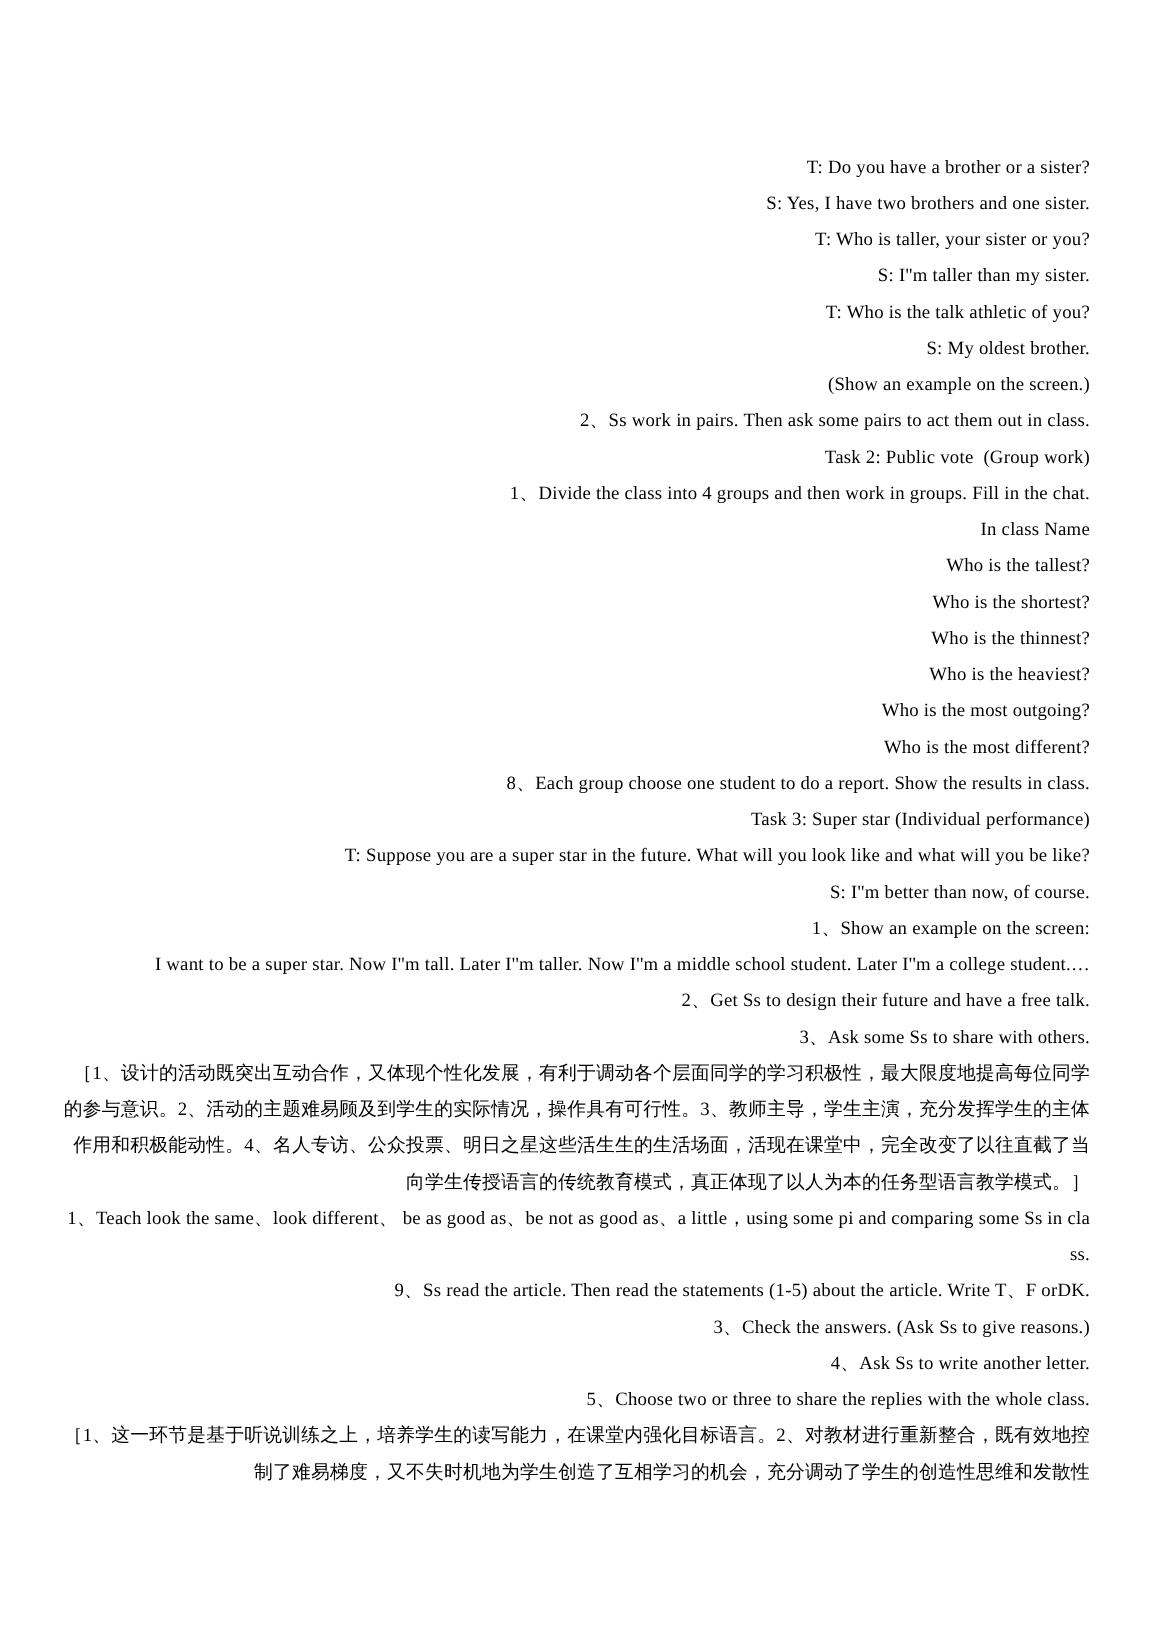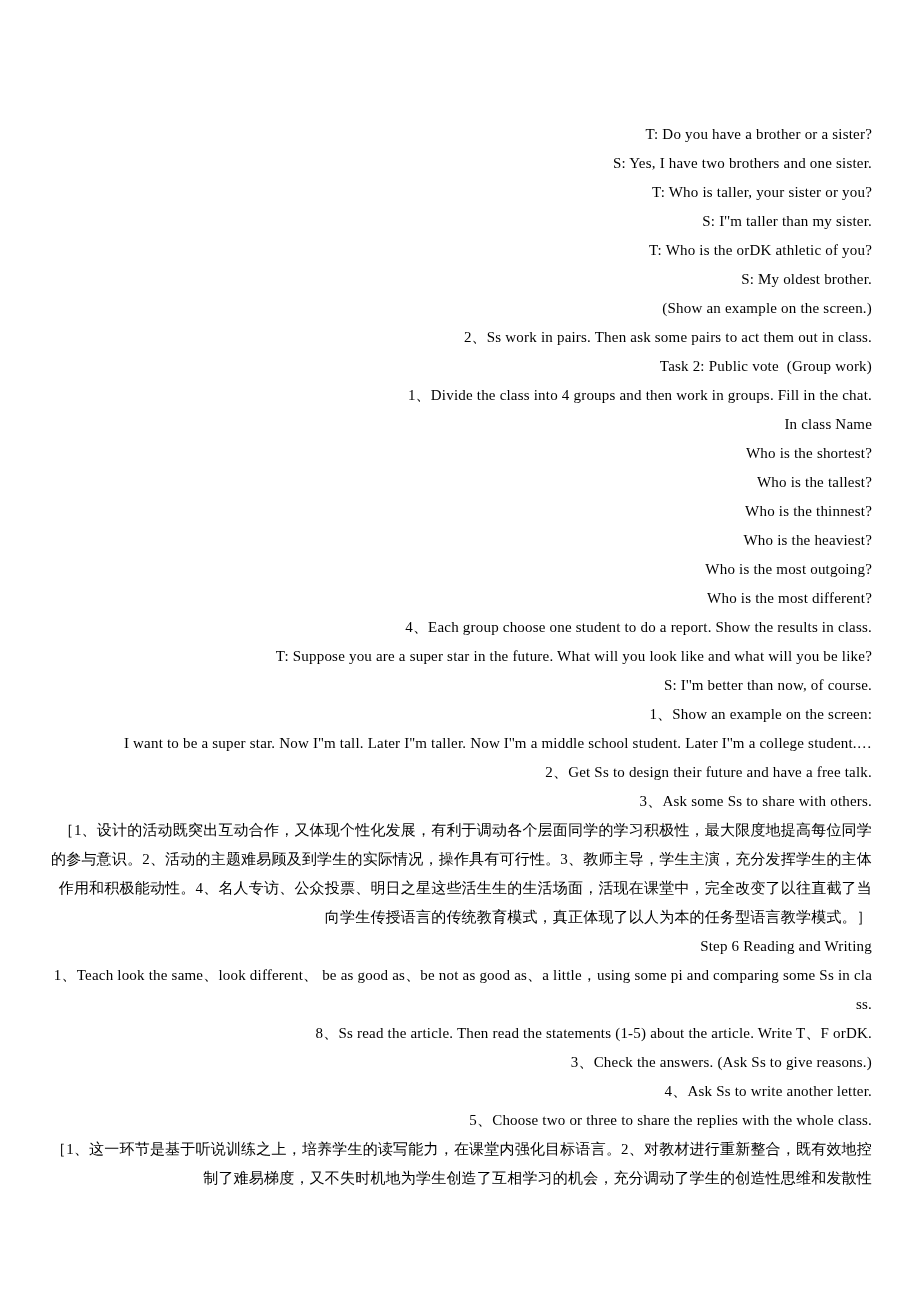--- a/index.html
+++ b/index.html
@@ -23,41 +23,41 @@
   }
 </style>
 </head>
 <body>
 
 <div class="page">
   <div class="line">T: Do you have a brother or a sister?</div>
   <div class="line">S: Yes, I have two brothers and one sister.</div>
   <div class="line">T: Who is taller, your sister or you?</div>
   <div class="line">S: I''m taller than my sister.</div>
-  <div class="line">T: Who is the orDK athletic of you?</div>
+  <div class="line">T: Who is the talk athletic of you?</div>
   <div class="line">S: My oldest brother.</div>
   <div class="line">(Show an example on the screen.)</div>
   <div class="line">2、Ss work in pairs. Then ask some pairs to act them out in class.</div>
   <div class="line">Task 2: Public vote  (Group work)</div>
   <div class="line">1、Divide the class into 4 groups and then work in groups. Fill in the chat.</div>
   <div class="line">In class Name</div>
+  <div class="line">Who is the tallest?</div>
   <div class="line">Who is the shortest?</div>
-  <div class="line">Who is the tallest?</div>
   <div class="line">Who is the thinnest?</div>
   <div class="line">Who is the heaviest?</div>
   <div class="line">Who is the most outgoing?</div>
   <div class="line">Who is the most different?</div>
-  <div class="line">4、Each group choose one student to do a report. Show the results in class.</div>
+  <div class="line">8、Each group choose one student to do a report. Show the results in class.</div>
+  <div class="line">Task 3: Super star (Individual performance)</div>
   <div class="line">T: Suppose you are a super star in the future. What will you look like and what will you be like?</div>
   <div class="line">S: I''m better than now, of course.</div>
   <div class="line">1、Show an example on the screen:</div>
   <div class="line">I want to be a super star. Now I''m tall. Later I''m taller. Now I''m a middle school student. Later I''m a college student.…</div>
   <div class="line">2、Get Ss to design their future and have a free talk.</div>
   <div class="line">3、Ask some Ss to share with others.</div>
   <div class="line">［1、设计的活动既突出互动合作，又体现个性化发展，有利于调动各个层面同学的学习积极性，最大限度地提高每位同学的参与意识。2、活动的主题难易顾及到学生的实际情况，操作具有可行性。3、教师主导，学生主演，充分发挥学生的主体作用和积极能动性。4、名人专访、公众投票、明日之星这些活生生的生活场面，活现在课堂中，完全改变了以往直截了当向学生传授语言的传统教育模式，真正体现了以人为本的任务型语言教学模式。］</div>
-  <div class="line">Step 6 Reading and Writing</div>
   <div class="line">1、Teach look the same、look different、 be as good as、be not as good as、a little，using some pi and comparing some Ss in class.</div>
-  <div class="line">8、Ss read the article. Then read the statements (1-5) about the article. Write T、F orDK.</div>
+  <div class="line">9、Ss read the article. Then read the statements (1-5) about the article. Write T、F orDK.</div>
   <div class="line">3、Check the answers. (Ask Ss to give reasons.)</div>
   <div class="line">4、Ask Ss to write another letter.</div>
   <div class="line">5、Choose two or three to share the replies with the whole class.</div>
   <div class="line">［1、这一环节是基于听说训练之上，培养学生的读写能力，在课堂内强化目标语言。2、对教材进行重新整合，既有效地控制了难易梯度，又不失时机地为学生创造了互相学习的机会，充分调动了学生的创造性思维和发散性</div>
 </div>
 
 </body></html>

